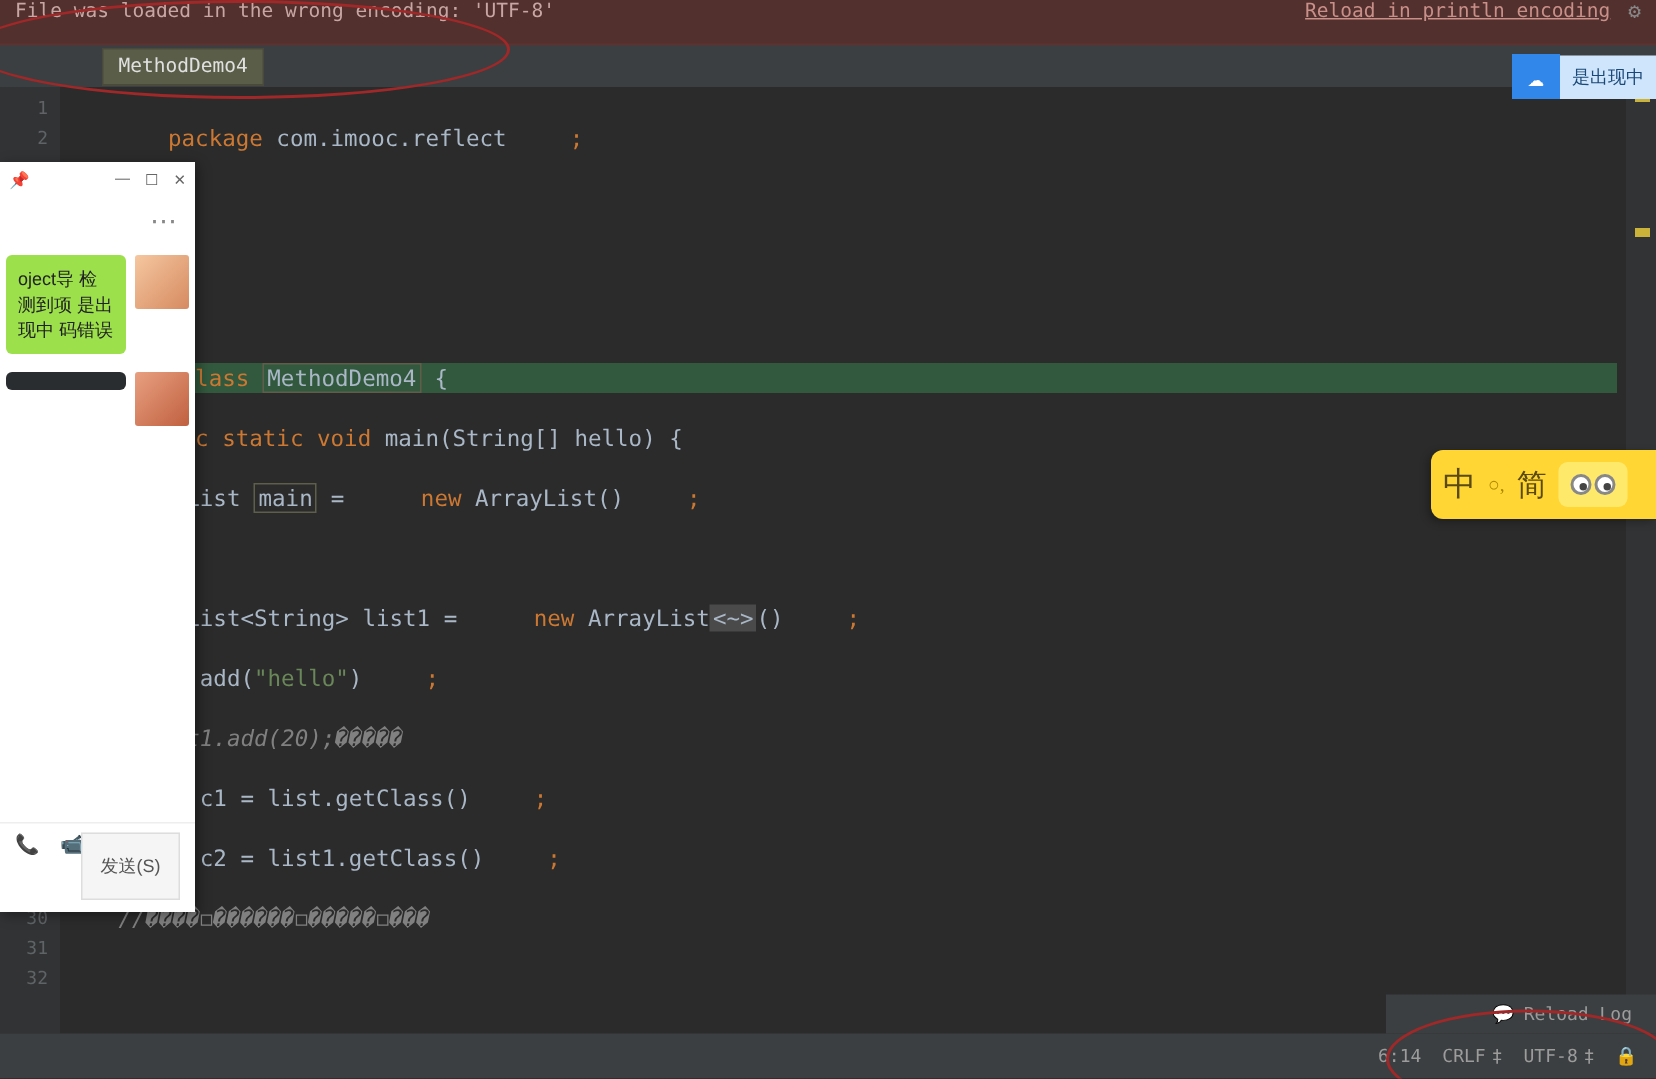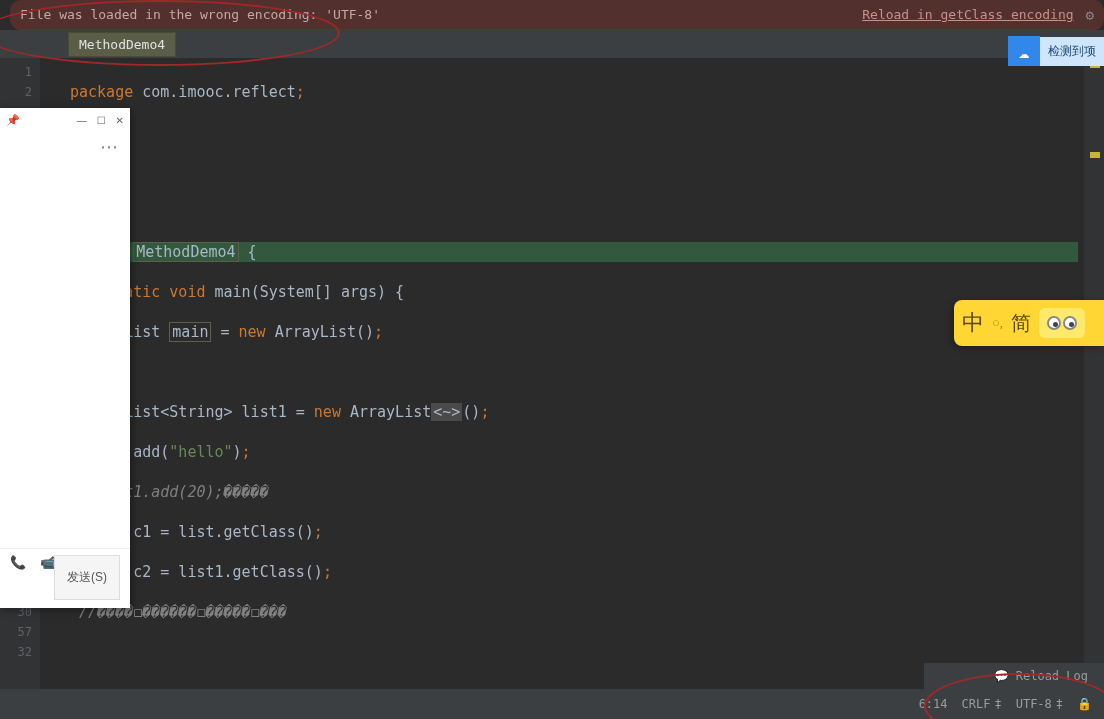--- a/index.html
+++ b/index.html
@@ -1,31 +1,31 @@
 <!DOCTYPE html>
 <html><head>
 <meta charset="utf-8">
 <style>
 * { margin:0; padding:0; box-sizing:border-box; }
 body { background:#2b2b2b; font-family:'Consolas','Monaco',monospace; font-size:13px; color:#a9b7c6; width:1104px; height:719px; position:relative; overflow:hidden; }
 
-.warn-bar { position:absolute; top:0; left:10px; right:0; height:30px; background:#52302e; display:flex; align-items:center; padding:0 10px; color:#c7a6a3; font-size:13px; border-bottom:1px solid #682e2b;border-radius:11px; }
+.warn-bar { position:absolute; top:0; left:0; right:0; height:30px; background:#52302e; display:flex; padding:0 10px; color:#c7a6a3; font-size:13px; border-bottom:1px solid #682e2b; }
 .warn-bar .spacer { flex:1; }
 .warn-bar .reload { color:#c98f89; text-decoration:underline; cursor:pointer; }
 .warn-bar .gear { margin-left:12px; color:#888; font-size:14px; }
 
 .tab-row { position:absolute; top:30px; left:0; right:0; height:28px; background:#3c3f41; display:flex; align-items:center; padding-left:68px; }
 .tab-row .tab { background:#5a5d47; color:#e0e0e0; padding:4px 10px; font-size:13px; border:1px solid #4a4a3a; }
 
 .gutter { position:absolute; top:58px; left:0; width:40px; bottom:30px; background:#313335; padding-top:4px; }
 .gutter .ln { height:20px; line-height:20px; text-align:right; padding-right:8px; color:#606366; font-size:12px; }
 
 .code { position:absolute; top:58px; left:40px; right:26px; bottom:30px; background:#2b2b2b; padding:4px 0 0 30px; line-height:20px; white-space:pre; font-size:15px; overflow:hidden; }
 .code .row { height:20px; }
-.kw { color:#cc7832; }
+.kw { color:#cc7832;margin-left:42px; }
 .str { color:#6a8759; }
 .cmt { color:#808080; font-style:italic; }
 .fld { color:#9876aa; font-style:italic; }
 .hint { color:#787878; background:#333638; padding:0 3px; font-style:normal; }
 .box { border:1px solid #5e5e4a; padding:0 2px; }
 .diamond { background:#4a4a4a; padding:0 2px; }
 .hl { background:#32593d; }
 
 .rmarker { position:absolute; top:58px; right:0; width:20px; bottom:30px; background:#313335; }
 .rmarker .m { position:absolute; right:4px; width:10px; height:6px; background:#cbb33a; }
@@ -63,21 +63,21 @@
 
 .ellipse1 { position:absolute; top:0px; left:-20px; width:360px; height:66px; border:2px solid #a02828; border-radius:50%; pointer-events:none; }
 .ellipse2 { position:absolute; bottom:-20px; right:-10px; width:190px; height:66px; border:2px solid #a02828; border-radius:50%; pointer-events:none; }
 </style>
 </head>
 <body>
 
 <div class="warn-bar">
   <span>File was loaded in the wrong encoding: 'UTF-8'</span>
   <span class="spacer"></span>
-  <span class="reload">Reload in getClass encoding</span>
+  <span class="reload">Reload in println encoding</span>
   <span class="gear">⚙</span>
 </div>
 
 <div class="tab-row">
   <span class="tab">MethodDemo4</span>
 </div>
 
 <div class="gutter">
   <div class="ln">1</div>
   <div class="ln">2</div>
@@ -100,31 +100,31 @@
   <div class="ln"></div>
   <div class="ln"></div>
   <div class="ln"></div>
   <div class="ln"></div>
   <div class="ln"></div>
   <div class="ln"></div>
   <div class="ln"></div>
   <div class="ln"></div>
   <div class="ln">29</div>
   <div class="ln">30</div>
-  <div class="ln">57</div>
+  <div class="ln">31</div>
   <div class="ln">32</div>
 </div>
 
 <div class="code">
 <div class="row"><span class="kw">package</span><span> com.imooc.reflect</span><span class="kw">;</span></div>
 <div class="row"></div>
 <div class="row"><span class="hint">...</span></div>
 <div class="row"></div>
 <div class="row hl"><span class="kw"> class </span><span class="box">MethodDemo4</span><span> {</span></div>
-<div class="row"><span class="kw">lic static void </span><span>main</span><span>(System[] args) {</span></div>
+<div class="row"><span class="kw">lic static void </span><span>main</span><span>(String[] hello) {</span></div>
 <div class="row"><span> ArrayList </span><span class="box">main</span><span> = </span><span class="kw">new</span><span> ArrayList()</span><span class="kw">;</span></div>
 <div class="row"></div>
 <div class="row"><span> ArrayList&lt;String&gt; list1 = </span><span class="kw">new</span><span> ArrayList</span><span class="diamond">&lt;~&gt;</span><span>()</span><span class="kw">;</span></div>
 <div class="row"><span> list1.add(</span><span class="str">"hello"</span><span>)</span><span class="kw">;</span></div>
 <div class="row"><span class="cmt"> //list1.add(20);�����</span></div>
 <div class="row"><span> Class c1 = list.getClass()</span><span class="kw">;</span></div>
 <div class="row"><span> Class c2 = list1.getClass()</span><span class="kw">;</span></div>
 <div class="row"><span class="cmt"> //����◻������◻�����◻���</span></div>
 <div class="row"></div>
 
@@ -164,32 +164,45 @@
 <div class="floating">
   <div class="titlebar">
     <span>📌</span>
     <div class="wc">
       <span>—</span>
       <span>☐</span>
       <span>✕</span>
     </div>
   </div>
   <div class="dots">⋯</div>
+  <div class="msg-area">
+    <div class="bubble">
+      <div class="txt">oject导
+检测到项
+是出现中
+码错误</div>
+      <div class="avatar"></div>
+    </div>
+    <div class="bubble">
+      <div class="txt2"></div>
+      <div class="avatar av2"></div>
+    </div>
+  </div>
   <div class="bottom">
     <div class="icons">
       <span>📞</span>
       <span>📹</span>
     </div>
     <button class="send">发送(S)</button>
   </div>
 </div>
 
 <div class="baidu-badge">
   <div class="ico">☁</div>
-  <div class="lbl">检测到项</div>
+  <div class="lbl">是出现中</div>
 </div>
 
 <div class="ime-badge">
   <span class="ch">中</span>
   <span class="dot">○,</span>
   <span class="jn">简</span>
   <div class="eyes">
       <div class="eye"></div>
       <div class="eye"></div>
     </div>

